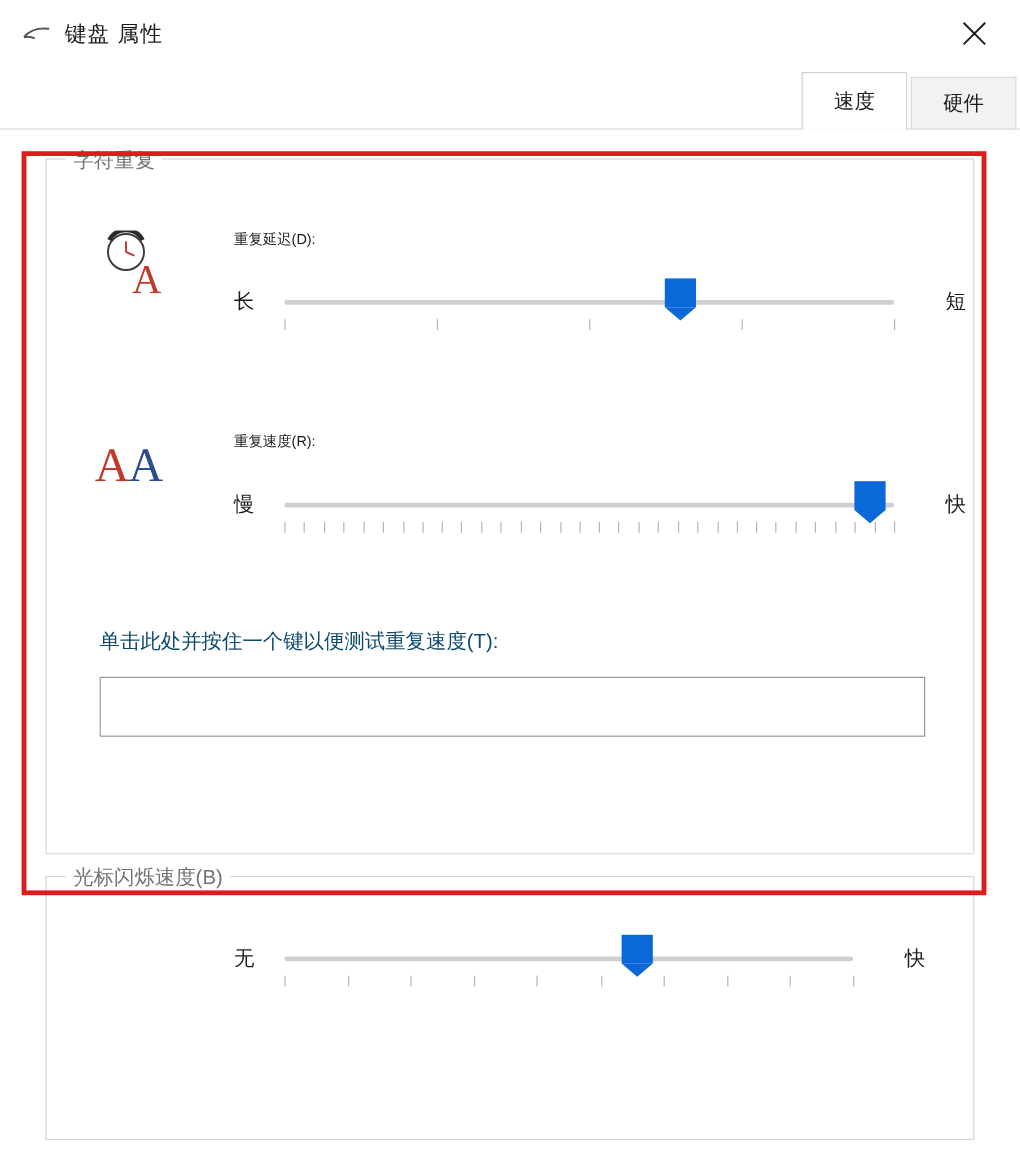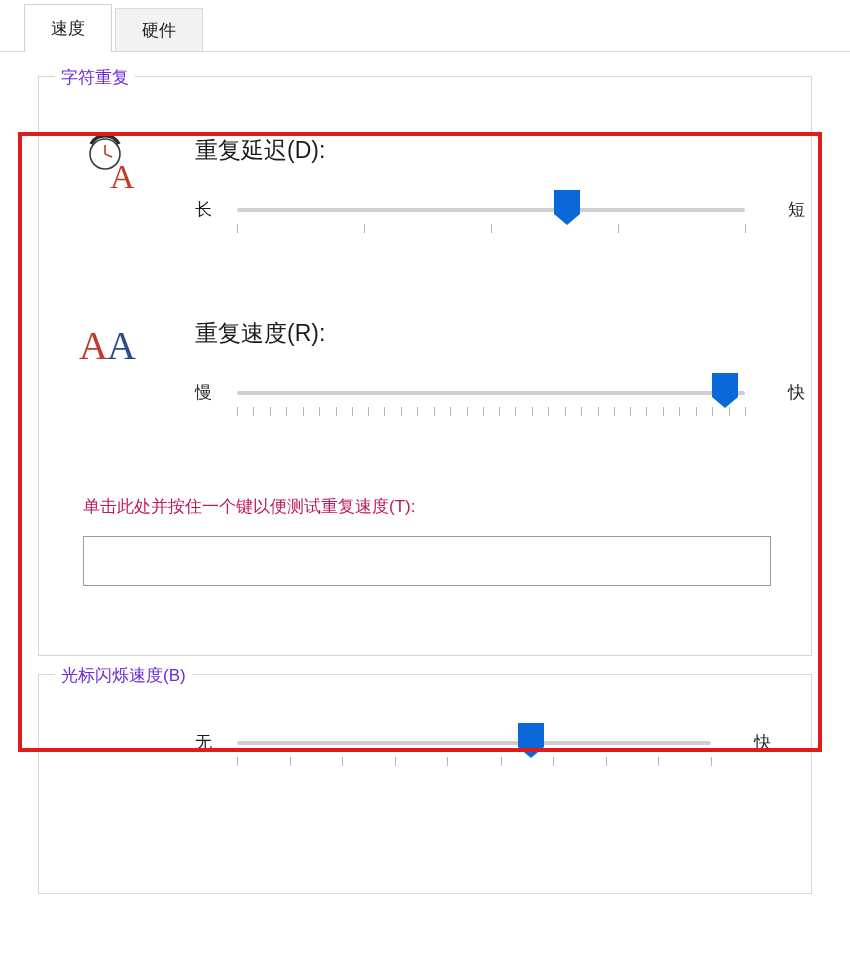--- a/index.html
+++ b/index.html
@@ -58,21 +58,22 @@
   }
   .close-button svg { display: block; }
 
   
   .tabstrip {
     position: relative;
     height: 46px;
     margin: 6px 0 0 0;
     display: flex;
     align-items: flex-end;
-    padding-left: 24px;
+    padding-left: 8px;
+    justify-content: flex-end;
   }
   .tabstrip::after {
     content: "";
     position: absolute;
     left: 0; right: 0; bottom: 0;
     height: 1px;
     background: #d9d9d9;
   }
   .tab {
     position: relative;
@@ -121,21 +122,21 @@
     border: 1px solid #d6d6d6;
     box-sizing: border-box;
   }
   .groupbox > .legend {
     position: absolute;
     top: -11px;
     left: 16px;
     background: #ffffff;
     padding: 0 6px;
     font-size: 17px;
-    color: #6d28d9;
+    color: #737373;
   }
 
   #group-repeat {
     margin-top: 24px;
     height: 580px;
   }
   #group-cursor {
     margin-top: 18px;
     height: 220px;
   }
@@ -146,21 +147,21 @@
   }
   .row-icon {
     position: absolute;
     width: 70px;
     height: 60px;
     display: flex;
     align-items: center;
     justify-content: center;
   }
   .row-label {
-    font-size: 23px;
+    font-size: 12px;
     color: #1b1b1b;
   }
 
   
   .slider {
     position: relative;
     height: 46px;
   }
   .slider .edge-label {
     position: absolute;
@@ -204,39 +205,54 @@
   .slider .thumb .thumb-point {
     width: 0; height: 0;
     border-left: 13px solid transparent;
     border-right: 13px solid transparent;
     border-top: 11px solid #0a68d8;
   }
 
   
   .test-label {
     font-size: 17px;
-    color: #be185d;
+    color: #0c4a6e;
   }
   .test-input {
     width: 100%;
     height: 50px;
     box-sizing: border-box;
     border: 1px solid #9a9a9a;
     background: #ffffff;
     font-family: "Liberation Sans", sans-serif;
     font-size: 16px;
     padding: 0 8px;
     outline: none;
   }
 </style>
 </head>
 <body>
 
 <div class="window">
 
+  <div class="titlebar">
+    <span class="app-icon">
+      <svg width="26" height="18" viewBox="0 0 26 18">
+        <path d="M2 12 C7 6, 13 4, 23 5" stroke="#555" stroke-width="1.6" fill="none"></path>
+        <path d="M2 12 C6 11, 9 12, 11 13" stroke="#555" stroke-width="1.6" fill="none"></path>
+      </svg>
+    </span>
+    <span class="title-text">键盘 属性</span>
+    <div class="close-button">
+      <svg width="22" height="22" viewBox="0 0 22 22">
+        <line x1="2" y1="2" x2="20" y2="20" stroke="#1a1a1a" stroke-width="1.6"></line>
+        <line x1="20" y1="2" x2="2" y2="20" stroke="#1a1a1a" stroke-width="1.6"></line>
+      </svg>
+    </div>
+  </div>
 
   <div class="tabstrip">
     <div class="tab active">
       <span>速度</span>
     </div>
     <div class="tab">
       <span>硬件</span>
     </div>
   </div>
 

